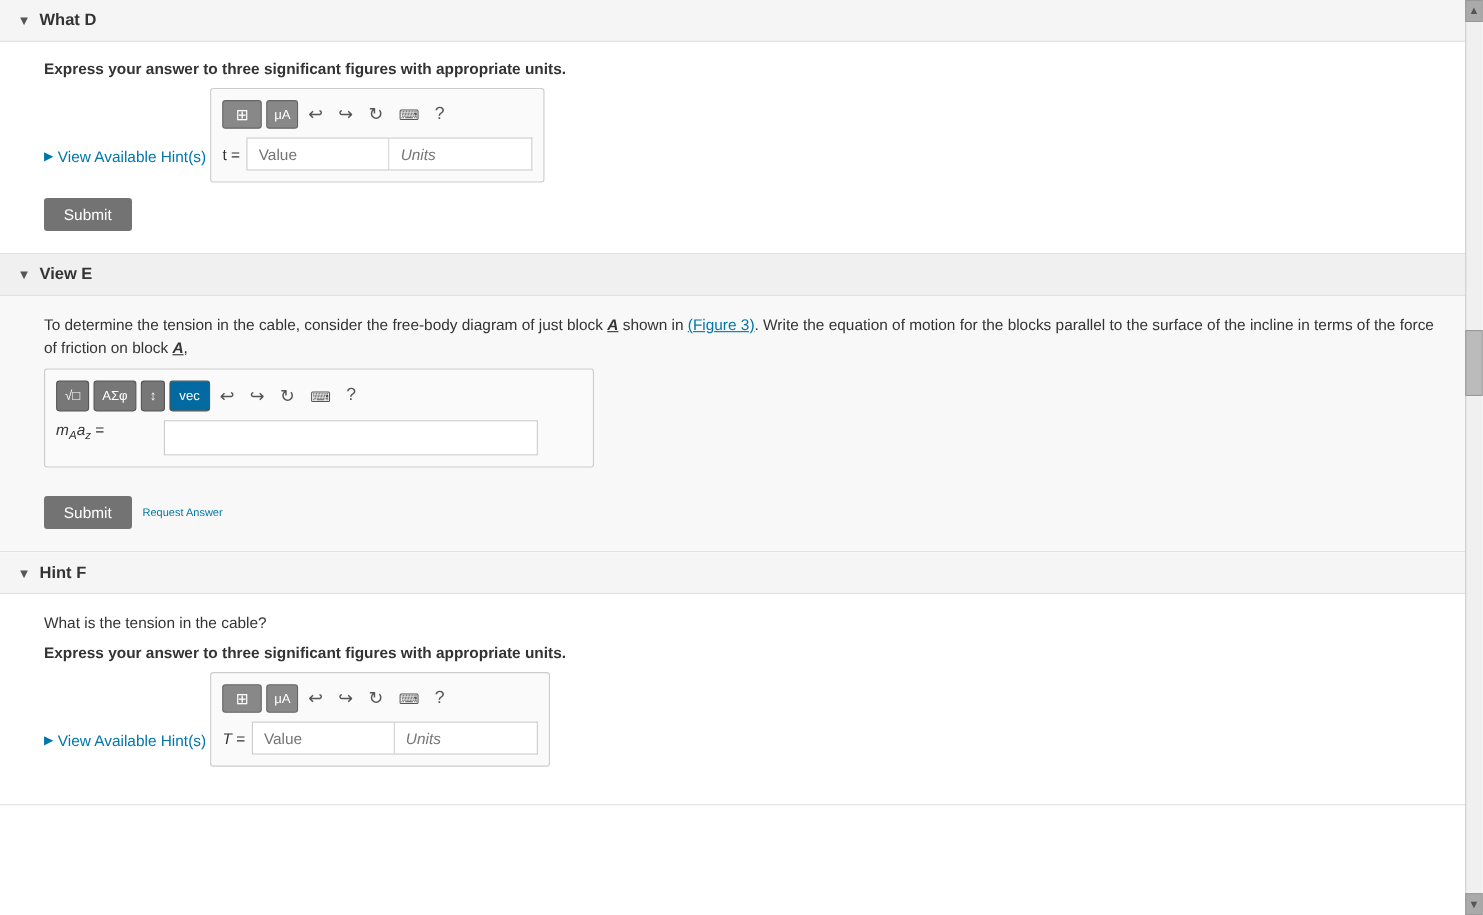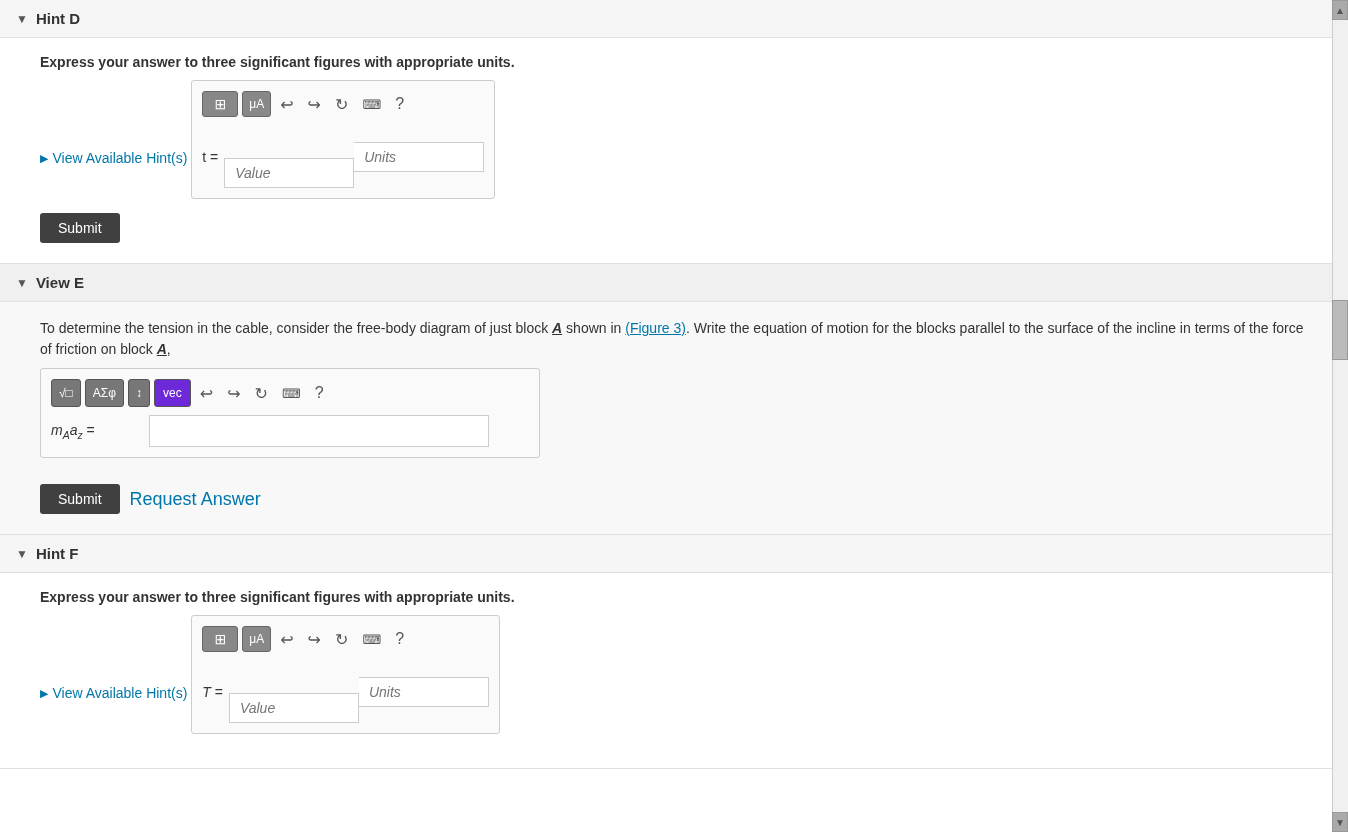--- a/index.html
+++ b/index.html
@@ -192,51 +192,49 @@
       white-space: nowrap;
     }
 
     .value-input {
       border: 1px solid #ccc;
       padding: 6px 10px;
       font-size: 14px;
       color: #aaa;
       width: 130px;
       outline: none;
-      font-style: italic;
-      margin-top: 33px;
     }
 
     .units-input {
       border: 1px solid #ccc;
       border-left: none;
       padding: 6px 10px;
       font-size: 14px;
       color: #aaa;
       width: 130px;
       outline: none;
       font-style: italic;
     }
 
     
     .submit-btn {
-      background: #404040;
+      background: #737373;
       color: #fff;
       border: none;
       border-radius: 3px;
       padding: 7px 18px;
       font-size: 14px;
       cursor: pointer;
       margin-right: 10px;
     }
 
     .request-answer-link {
       color: #0077aa;
       text-decoration: none;
-      font-size: 18px;
+      font-size: 10px;
     }
 
     .actions-row {
       display: flex;
       align-items: center;
       margin-top: 12px;
     }
     sub { font-size: 0.75em; vertical-align: sub; }
 
     
@@ -269,33 +267,32 @@
       cursor: pointer;
       color: #fff;
       font-size: 12px;
       display: flex;
       align-items: center;
       justify-content: center;
       height: 28px;
     }
 
     .toolbar-btn-vec {
-      background: #6d28d9;
+      background: #0369a1;
       border: 1px solid #555;
       border-radius: 3px;
       padding: 3px 8px;
       cursor: pointer;
       color: #fff;
       font-size: 12px;
       height: 28px;
     }
 
     .part-e-input-row {
       display: flex;
-      align-items: center;
       gap: 46px;
     }
 
     .part-e-label {
       font-size: 14px;
       color: #333;
       margin-right: 8px;
       white-space: nowrap;
     }
 
@@ -323,21 +320,21 @@
     <div class="scrollbar-thumb-top">▲</div>
     <div class="scrollbar-thumb-mid"></div>
     <div class="scrollbar-thumb-bottom">▼</div>
   </div>
 
   <div class="main-content">
 
     <div class="part-section">
       <div class="part-header">
         <span class="triangle">▼</span>
-        <span class="part-title">Hint D</span>
+        <span class="part-title">What D</span>
       </div>
       <div class="part-body">
         <p class="express-text">Express your answer to three significant figures with appropriate units.</p>
         <a class="hint-link" href="#">
           <span class="hint-triangle">▶</span>
           <span>View Available Hint(s)</span>
         </a>
 
         <div class="answer-box">
           
@@ -434,20 +431,21 @@
         </div>
       </div>
     </div>
 
     <div class="part-section">
       <div class="part-header">
         <span class="triangle">▼</span>
         <span class="part-title">Hint F</span>
       </div>
       <div class="part-body">
+        <p class="question-text">What is the tension in the cable?</p>
         <p class="express-text">Express your answer to three significant figures with appropriate units.</p>
         <a class="hint-link" href="#">
           <span class="hint-triangle">▶</span>
           <span>View Available Hint(s)</span>
         </a>
 
         <div class="answer-box">
           
           <div class="toolbar">
             <button class="toolbar-btn double-icon">

